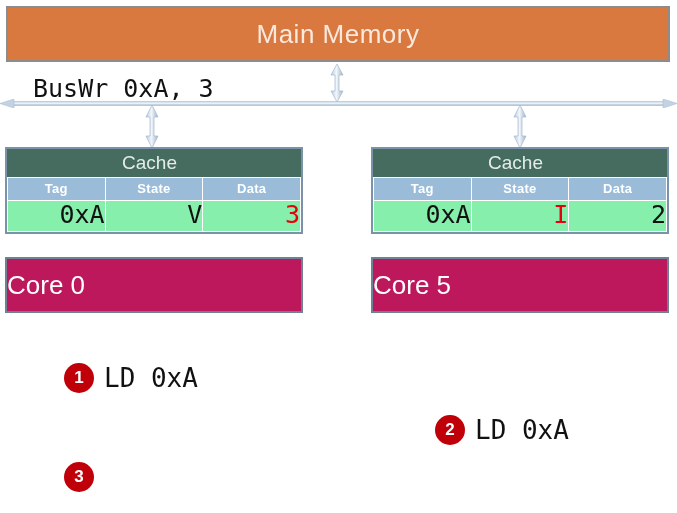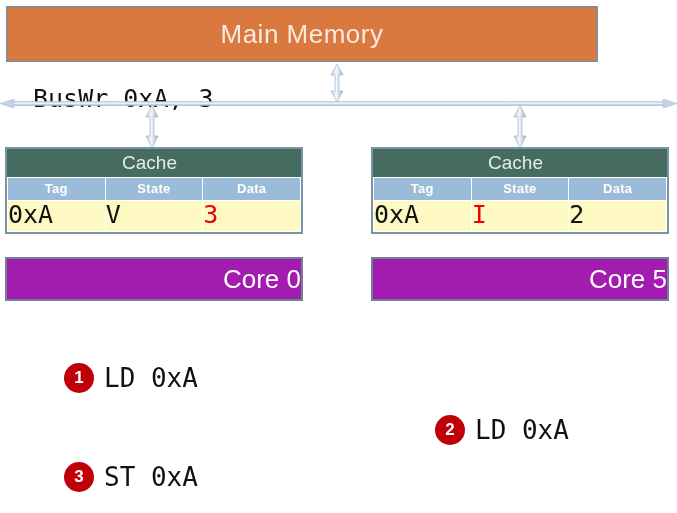--- a/index.html
+++ b/index.html
@@ -13,21 +13,21 @@
     position: relative;
     overflow: hidden;
     font-family: "Liberation Sans", sans-serif;
   }
 
   
   #main-memory {
     position: absolute;
     left: 6px;
     top: 6px;
-    width: 592px;
+    width: 664px;
     height: 56px;
     box-sizing: border-box;
     background: #D9783F;
     border: 2px solid #8C8C8C;
     color: #FBE9DD;
     font-size: 26px;
     display: flex;
     align-items: center;
     justify-content: center;
     letter-spacing: 0.5px;
@@ -38,21 +38,21 @@
     position: absolute;
     left: 0px;
     top: 99px;
     width: 677px;
     height: 9px;
   }
 
   #bus-label {
     position: absolute;
     left: 33px;
-    top: 84px;
+    top: 74px;
     font-family: "DejaVu Sans Mono", monospace;
     font-size: 25px;
     color: #111111;
     white-space: nowrap;
     letter-spacing: 0px;
   }
 
   .v-arrow {
     position: absolute;
     width: 16px;
@@ -86,43 +86,43 @@
     background: #9BBCD8;
     color: #ffffff;
     font-size: 13px;
     font-weight: bold;
     padding: 3px 0 4px 0;
     border: 1px solid #ffffff;
     letter-spacing: 0.3px;
     margin-top: 28px;
   }
   .cache-table td {
-    background: #fef9c3;
+    background: #86efac;
     font-family: "DejaVu Sans Mono", monospace;
     font-size: 25px;
     color: #111111;
-    text-align: left;
+    text-align: right;
     padding: 1px 0 3px 0;
     border: 1px solid #ffffff;
     line-height: 1.05;
   }
   .cache-table td.cell-red { color: #E8000D; }
 
   
   .core-block {
     position: absolute;
     box-sizing: border-box;
-    height: 44px;
-    background: #a21caf;
+    height: 56px;
+    background: #be185d;
     border: 2px solid #6E8195;
     color: #FFFFFF;
     font-size: 26px;
     display: flex;
     align-items: center;
-    justify-content: flex-end;
+    justify-content: flex-start;
   }
   #core-0 { left: 5px;  top: 257px; width: 298px; }
   #core-1 { left: 371px; top: 257px; width: 298px; }
 
   
   .step-item {
     position: absolute;
     display: flex;
     align-items: center;
   }
@@ -244,14 +244,13 @@
   <span class="step-text">LD 0xA</span>
 </div>
 
 <div id="step-2" class="step-item">
   <span class="step-badge">2</span>
   <span class="step-text">LD 0xA</span>
 </div>
 
 <div id="step-3" class="step-item">
   <span class="step-badge">3</span>
-  <span class="step-text">ST 0xA</span>
 </div>
 
 </body></html>

